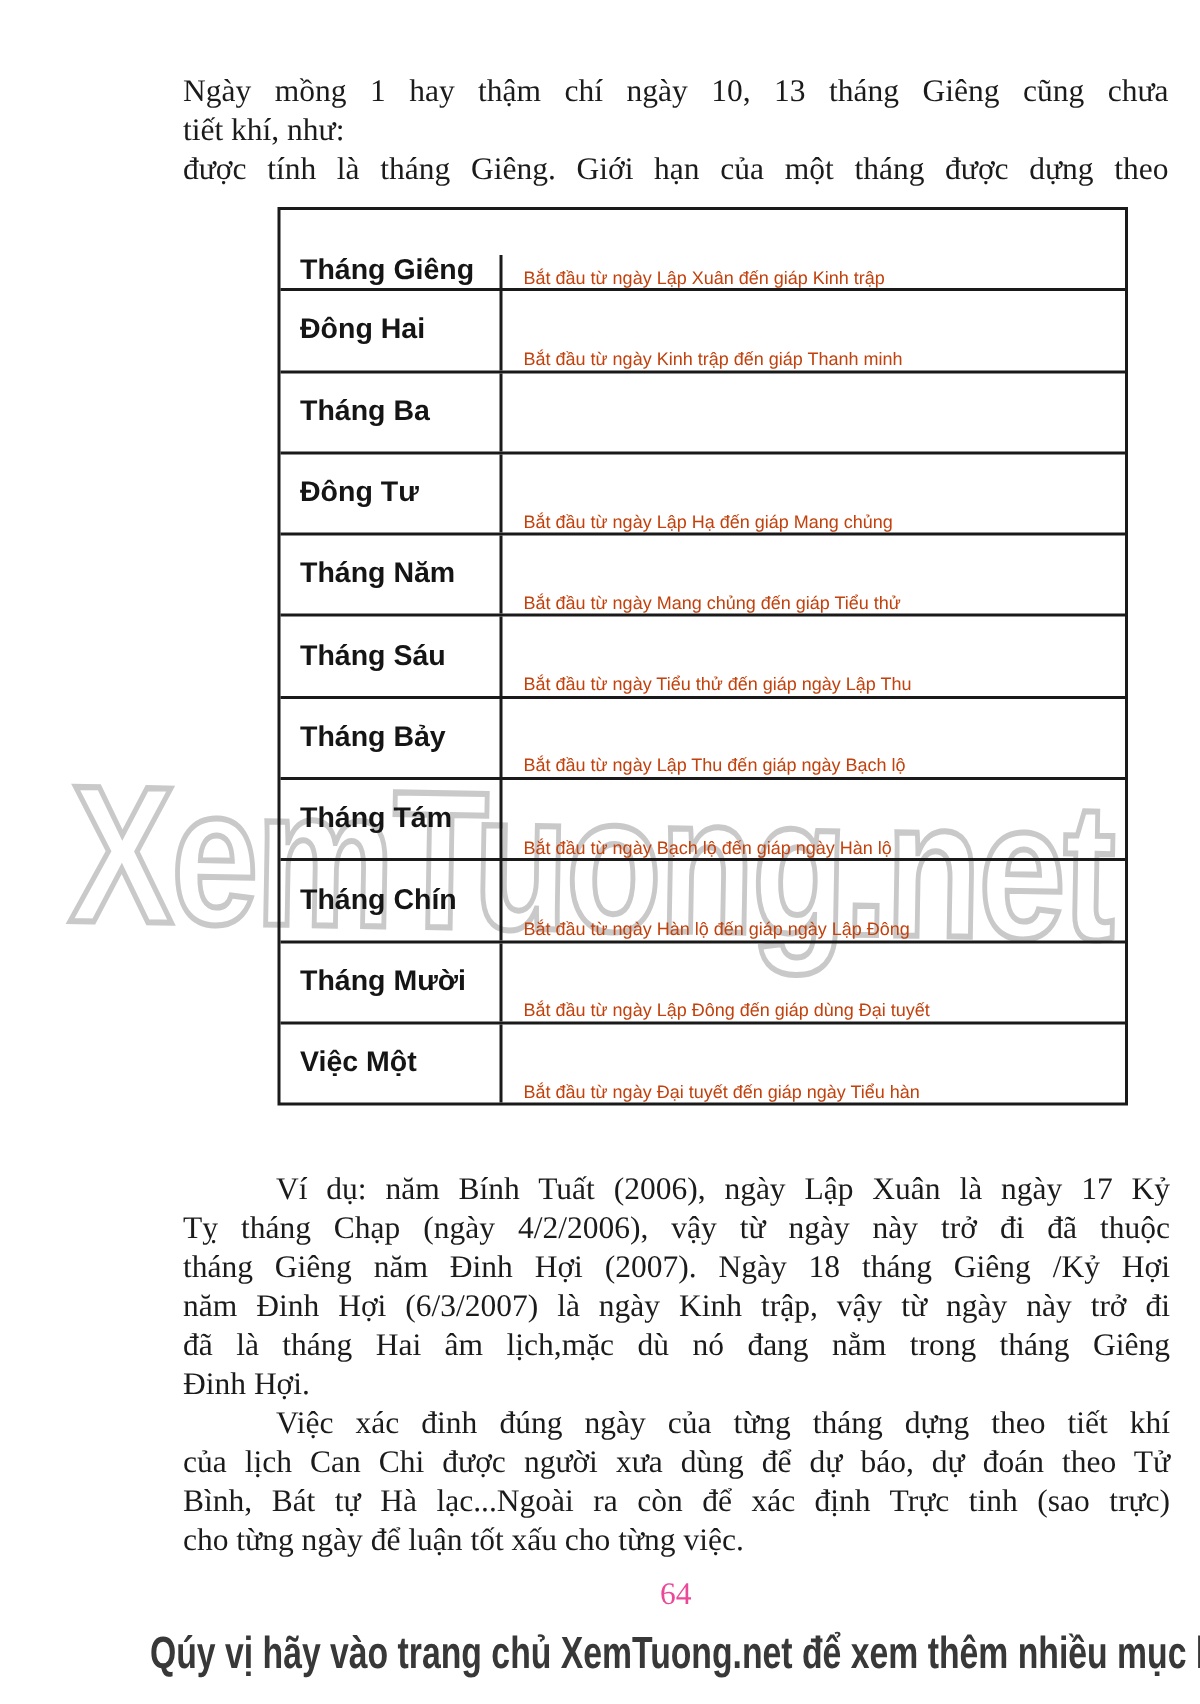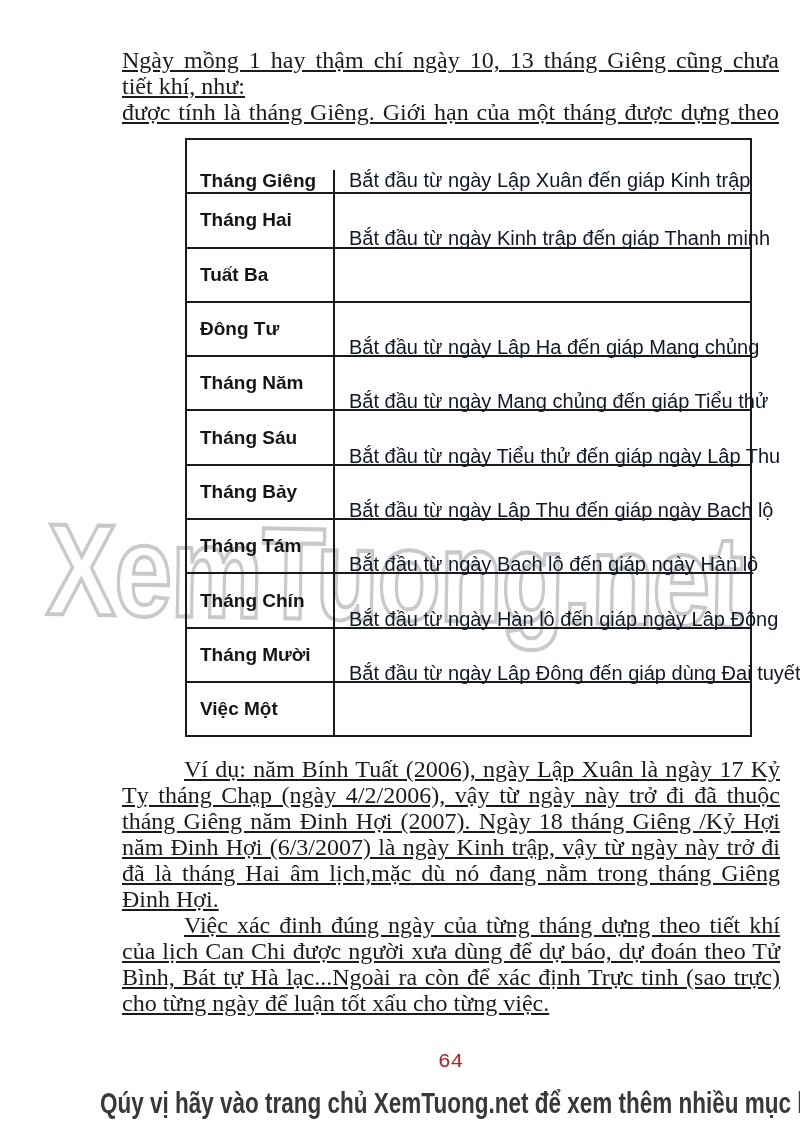--- a/index.html
+++ b/index.html
@@ -27,30 +27,29 @@
     transform-origin:left top;
     user-select:none;
   }
   @supports not (-webkit-text-stroke: 1px black){
     .watermark{color:#dcdcdc;}
   }
   
   .block{position:absolute;z-index:1;}
   .para .pline{
     height:26px;line-height:26px;
-    font-size:24px;
+    font-size:21px;
     text-align:justify;
     text-align-last:justify;
     white-space:nowrap;
-    text-decoration:underline;
   }
   .para .pline.end{text-align-last:left;white-space:normal;}
   .para .pline.indent{text-indent:62px;}
   .intro{top:47px;left:122px;width:657px;}
-  .body2{top:756px;left:122px;width:658px;}
+  .body2{top:779px;left:122px;width:658px;}
   
   .month-table{
     position:absolute;z-index:1;
     top:138px;left:185px;width:563px;
     border:2px solid #1a1a1a;
     background:transparent;
     font-family:"Liberation Sans", sans-serif;
   }
   .trow{
     display:flex;
@@ -62,29 +61,29 @@
     width:148px;flex:0 0 148px;
     border-right:2px solid #1a1a1a;
     display:flex;align-items:center;
     padding-left:13px;box-sizing:border-box;
     font-weight:bold;font-size:19px;color:#151515;
   }
   .cell-rule{
     flex:1;
     display:flex;align-items:center;
     padding-left:14px;box-sizing:border-box;
-    font-size:20px;color:#0f172a;
+    font-size:12px;color:#c2410c;
     white-space:nowrap;
     margin-top:37px;
   }
   
   .page-number{
     position:absolute;z-index:1;
     top:1050px;left:122px;width:657px;
-    text-align:center;font-size:21px;color:#b91c1c;font-family:Liberation Mono, monospace;
+    text-align:center;font-size:21px;color:#ec4899;
   }
   .footer-note{
     position:absolute;z-index:1;
     top:1086px;left:0;width:800px;
     text-align:center;
     font-family:"Liberation Sans", sans-serif;
     font-weight:bold;
     font-size:30px;
     color:#383838;
     white-space:nowrap;
@@ -107,26 +106,26 @@
   <div class="pline">được tính là tháng Giêng. Giới hạn của một tháng được dựng theo</div>
 </div>
 
   <div class="month-table" id="month-table">
   <div class="trow">
     <div class="cell-month">Tháng Giêng</div>
     <div class="cell-rule">Bắt đầu từ ngày Lập Xuân đến giáp Kinh trập</div>
   </div>
 
   <div class="trow">
-    <div class="cell-month">Tháng Hai</div>
+    <div class="cell-month">Đông Hai</div>
     <div class="cell-rule">Bắt đầu từ ngày Kinh trập đến giáp Thanh minh</div>
   </div>
 
   <div class="trow">
-    <div class="cell-month">Tuất Ba</div>
+    <div class="cell-month">Tháng Ba</div>
   </div>
 
   <div class="trow">
     <div class="cell-month">Đông Tư</div>
     <div class="cell-rule">Bắt đầu từ ngày Lập Hạ đến giáp Mang chủng</div>
   </div>
 
   <div class="trow">
     <div class="cell-month">Tháng Năm</div>
     <div class="cell-rule">Bắt đầu từ ngày Mang chủng đến giáp Tiểu thử</div>
@@ -152,20 +151,21 @@
     <div class="cell-rule">Bắt đầu từ ngày Hàn lộ đến giáp ngày Lập Đông</div>
   </div>
 
   <div class="trow">
     <div class="cell-month">Tháng Mười</div>
     <div class="cell-rule">Bắt đầu từ ngày Lập Đông đến giáp dùng Đại tuyết</div>
   </div>
 
   <div class="trow">
     <div class="cell-month">Việc Một</div>
+    <div class="cell-rule">Bắt đầu từ ngày Đại tuyết đến giáp ngày Tiểu hàn</div>
   </div>
 
 </div>
 
   <div class="block para body2" id="body2">
   <div class="pline indent">Ví dụ: năm Bính Tuất (2006), ngày Lập Xuân là ngày 17 Kỷ</div>
 
   <div class="pline">Tỵ tháng Chạp (ngày 4/2/2006), vậy từ ngày này trở đi đã thuộc</div>
 
   <div class="pline">tháng Giêng năm Đinh Hợi (2007). Ngày 18 tháng Giêng /Kỷ Hợi</div>

